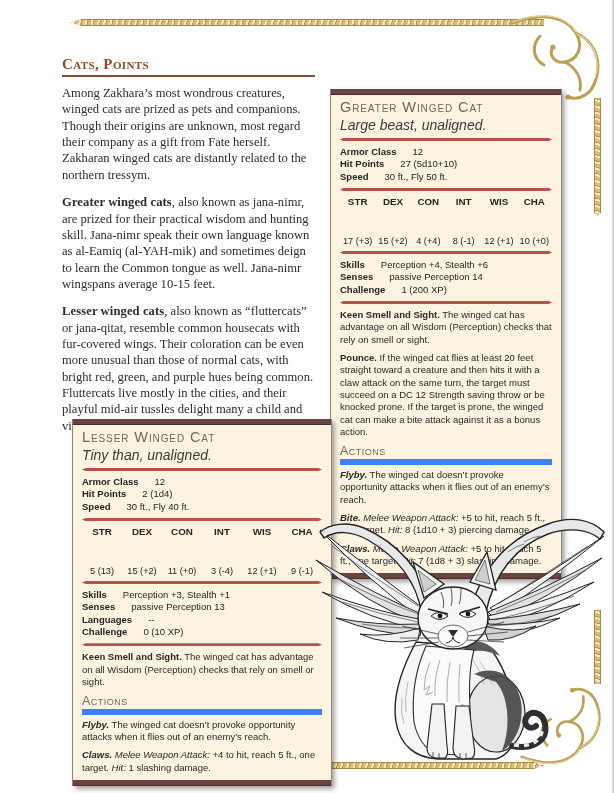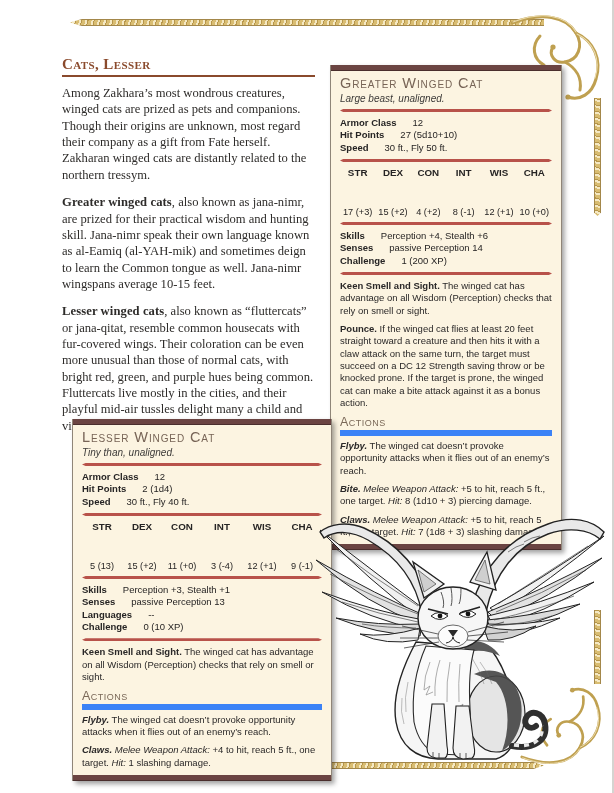--- a/index.html
+++ b/index.html
@@ -35,35 +35,35 @@
                 color:#8a4a2c; border-bottom:2px solid #8a4a2c; padding-bottom:2px; margin-bottom:8px; }
   #article p { font-size:12.6px; line-height:1.30; margin-bottom:11px; }
   #article p b { letter-spacing:.1px; }
 
   
   .sb { position:absolute; background:#fcf4e1; border-left:1px solid #8f8578; border-right:1px solid #8f8578;
         box-shadow:2.5px 3px 5px rgba(0,0,0,.38); font-family:"Liberation Sans", sans-serif; color:#262424; }
   .sb-bar   { height:6px; background:#6b4442; box-shadow:inset 0 -1px 0 #4a2e2d; }
   .sb-inner { padding:5px 9px 6px; }
   .sb-title { font-size:14.5px; font-variant:small-caps; letter-spacing:.9px; color:#776456; line-height:1.1; }
-  .sb-sub   { font-size:10px; font-style:italic; color:#3c3a38; margin-top:1px; }
+  .sb-sub   { font-size:14px; font-style:italic; color:#3c3a38; margin-top:1px; }
   .rule { height:3px; background:#b8524a; margin:5px 0;
           clip-path:polygon(0 50%, 1.5% 0, 98.5% 0, 100% 50%, 98.5% 100%, 1.5% 100%); }
   .prop { font-size:9.5px; line-height:1.3; }
   .prop b { margin-right:16px; }
   .abil { display:flex; text-align:center; margin:2px 0 1px; }
   .abil-col { flex:1; }
   .abil-h { font-weight:bold; font-size:9.8px; }
   .abil-v { font-size:9.2px; white-space:nowrap;margin-top:29px; }
   .trait { font-size:9.5px; line-height:1.3; margin-bottom:6px; color:#2a2828; }
   .trait:last-child { margin-bottom:0; }
   .bi { font-weight:bold; font-style:italic; }
   .ah { font-variant:small-caps; font-size:12.5px; letter-spacing:.5px; color:#7a6858;
         border-bottom:6px solid #3b82f6; margin:3px 0 4px; line-height:1.15; }
-  #greater-block { left:330px; top:65px;  width:232px; }
+  #greater-block { left:330px; top:89px;  width:232px; }
   #lesser-block  { left:72px;  top:419px; width:260px; }
 
   
   #illustration { position:absolute; left:312px; top:512px; width:298px; height:252px; }
 </style>
 </head>
 <body>
 
 <div id="canvas">
 
@@ -101,21 +101,21 @@
         <path d="M67,28 C84,36 91,54 85,72"></path>
       </g>
       <circle cx="43" cy="41" r="2.6" fill="#bfa050"></circle>
       <circle cx="58" cy="91" r="2.6" fill="#bfa050"></circle>
     </g>
   </svg>
 
   <div id="page-edge-right"></div>
 
   <div id="article">
-    <h1>Cats, Lesser</h1>
+    <h1>Cats, Points</h1>
     <p><span>Among Zakhara’s most wondrous creatures, winged cats are prized as pets and companions. Though their origins are unknown, most regard their company as a gift from Fate herself. Zakharan winged cats are distantly related to the northern tressym.</span></p>
     <p><b>Greater winged cats</b><span>, also known as jana-nimr, are prized for their practical wisdom and hunting skill. Jana-nimr speak their own language known as al-Eamiq (al-YAH-mik) and sometimes deign to learn the Common tongue as well. Jana-nimr wingspans average 10-15 feet.</span></p>
     <p><b>Lesser winged cats</b><span>, also known as “fluttercats” or jana-qitat, resemble common housecats with fur-covered wings. Their coloration can be even more unusual than those of normal cats, with bright red, green, and purple hues being common. Fluttercats live mostly in the cities, and their playful mid-air tussles delight many a child and visitor. A Jana-qitat’s wingspan is about 3 feet.</span></p>
   </div>
 
   <div id="greater-block" class="sb">
     <div class="sb-bar"></div>
     <div class="sb-inner">
       <div class="sb-title">Greater Winged Cat</div>
       <div class="sb-sub">Large beast, unaligned.</div>
@@ -128,21 +128,21 @@
         <div class="abil-col">
             <div class="abil-h">STR</div>
             <div class="abil-v">17 (+3)</div>
           </div>
         <div class="abil-col">
             <div class="abil-h">DEX</div>
             <div class="abil-v">15 (+2)</div>
           </div>
         <div class="abil-col">
             <div class="abil-h">CON</div>
-            <div class="abil-v">4 (+2)</div>
+            <div class="abil-v">4 (+4)</div>
           </div>
         <div class="abil-col">
             <div class="abil-h">INT</div>
             <div class="abil-v">8 (-1)</div>
           </div>
         <div class="abil-col">
             <div class="abil-h">WIS</div>
             <div class="abil-v">12 (+1)</div>
           </div>
         <div class="abil-col">

